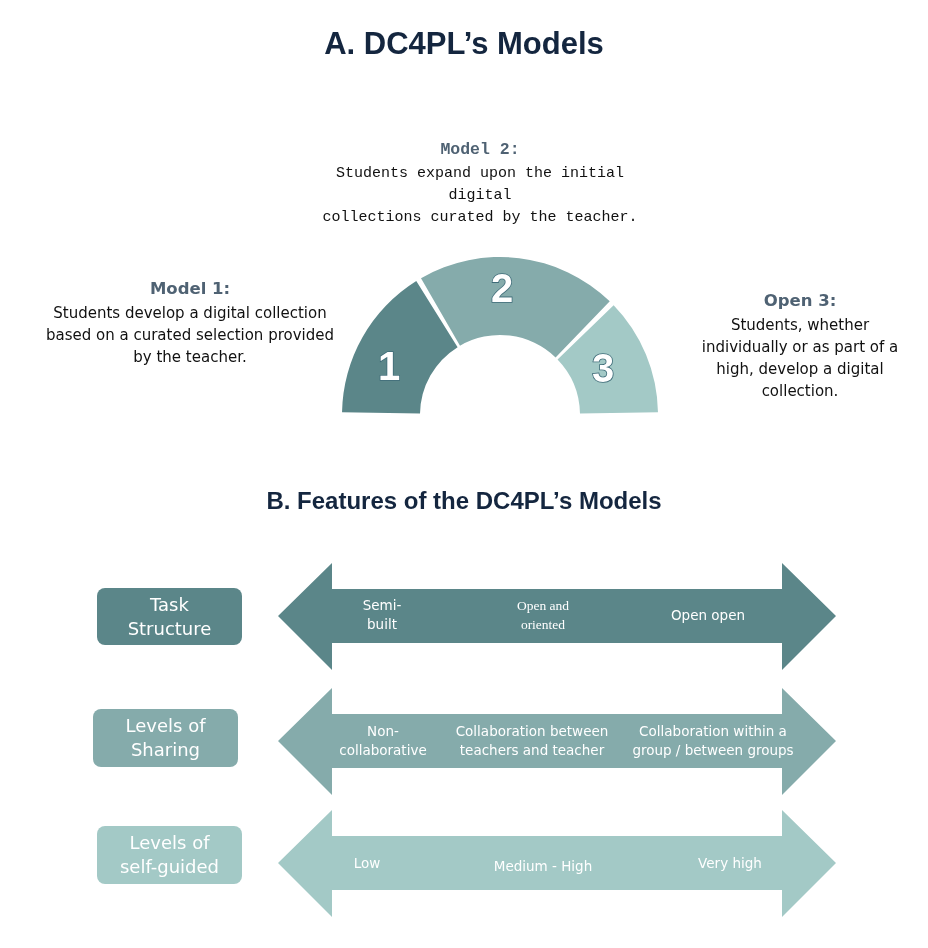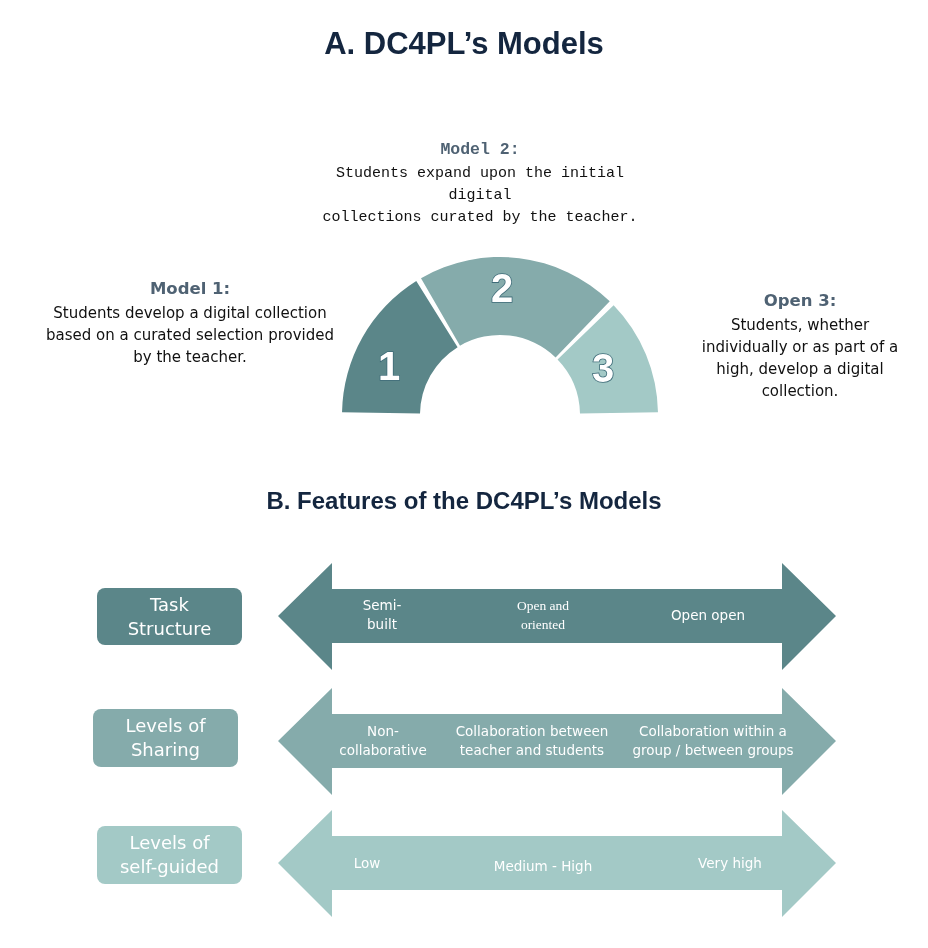--- a/index.html
+++ b/index.html
@@ -92,21 +92,21 @@
 <div class="arrow-text" style="left:648px;top:606px;width:120px;">
   <div>Open open</div>
 </div>
 
 <div class="arrow-text" style="left:330px;top:722px;width:106px;">
   <div>Non-</div>
     <div>collaborative</div>
 </div>
 <div class="arrow-text" style="left:440px;top:722px;width:184px;">
   <div>Collaboration between</div>
-    <div>teacher and students</div>
+    <div>teachers and teacher</div>
 </div>
 <div class="arrow-text" style="left:624px;top:722px;width:178px;">
   <div>Collaboration within a</div>
     <div>group / between groups</div>
 </div>
 
 <div class="arrow-text" style="left:337px;top:854px;width:60px;">
   <div>Low</div>
 </div>
 <div class="arrow-text" style="left:478px;top:857px;width:130px;">

